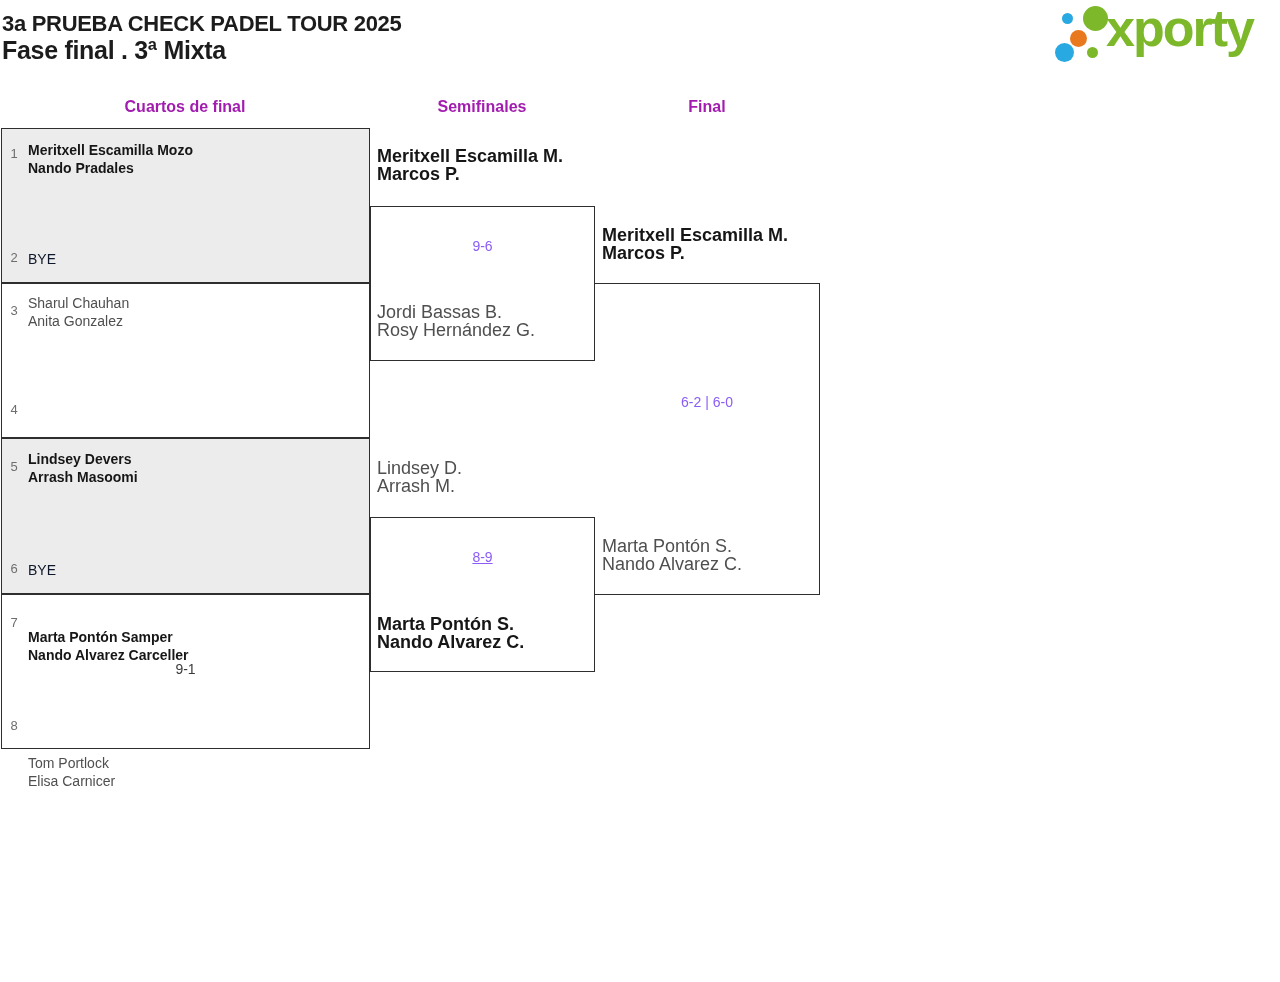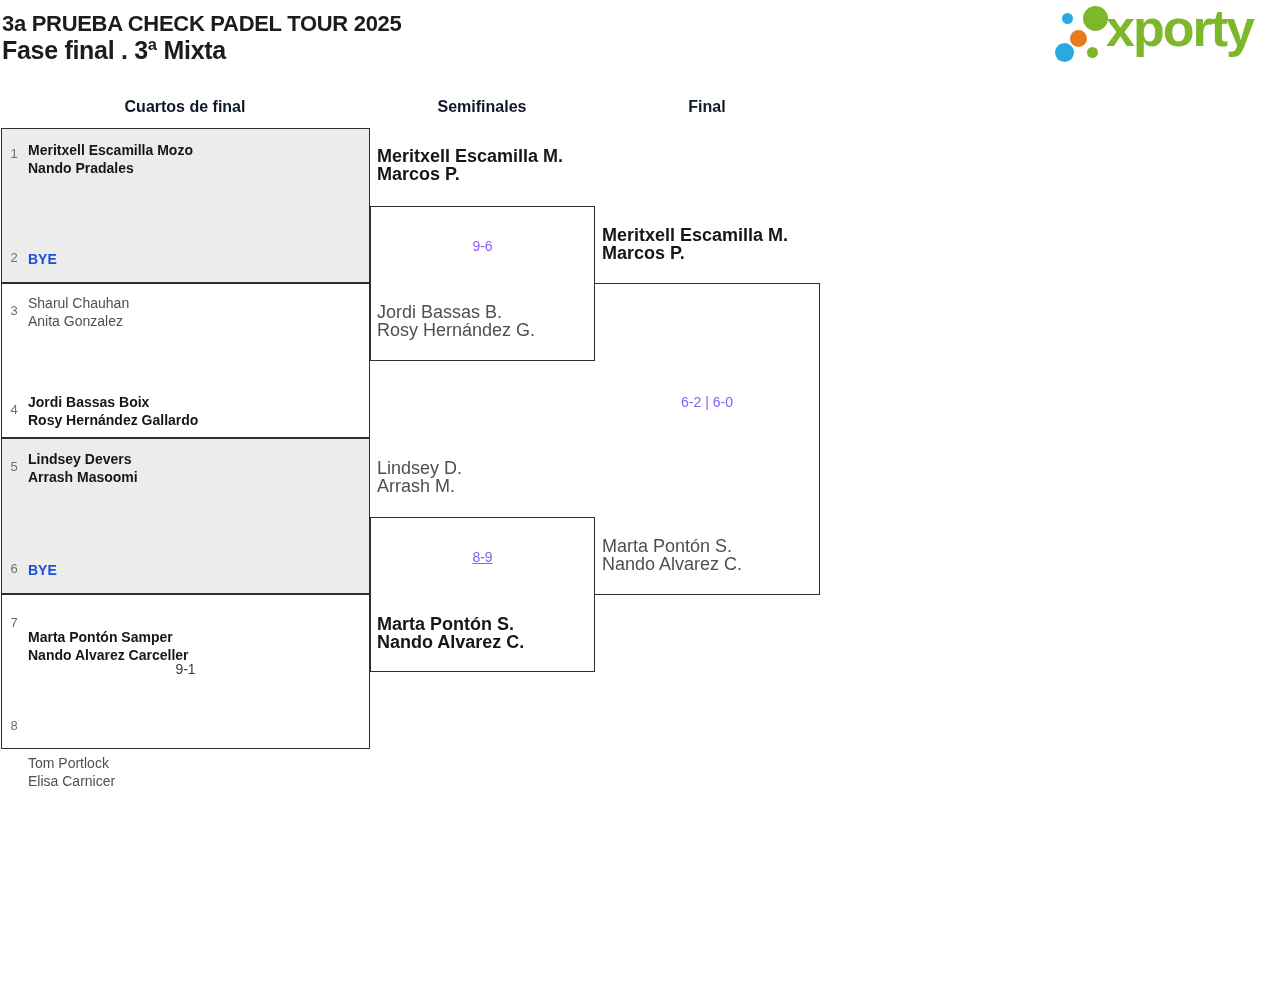--- a/index.html
+++ b/index.html
@@ -12,37 +12,37 @@
 
   
   .logo-dot{position:absolute;border-radius:50%;}
   .d-blue-sm{left:1062px;top:13px;width:11px;height:11px;background:#29a9e1;}
   .d-green-lg{left:1083px;top:6px;width:25px;height:25px;background:#7cb829;}
   .d-orange{left:1070px;top:30px;width:17px;height:17px;background:#e8791e;}
   .d-blue-lg{left:1055px;top:43px;width:19px;height:19px;background:#29a9e1;}
   .d-green-sm{left:1087px;top:47px;width:11px;height:11px;background:#7cb829;}
   .logo-text{left:1106px;top:-2px;font-size:52px;font-weight:700;color:#7cb829;letter-spacing:-2px;}
 
-  .round-header{top:98px;font-size:16px;font-weight:700;color:#0f172a;text-align:center;}
+  .round-header{top:98px;font-size:16px;font-weight:700;color:#a21caf;text-align:center;}
   .rh-qf{left:0;width:370px;}
   .rh-sf{left:370px;width:224px;}
   .rh-f{left:594px;width:226px;}
 
   .match{position:absolute;left:1px;width:369px;border:1px solid #2e2e2e;box-sizing:border-box;background:#fff;}
   .match.grey{background:#ececec;}
   .qf1{top:128px;height:155px;}
   .qf2{top:283px;height:155px;}
   .qf3{top:438px;height:156px;}
   .qf4{top:594px;height:155px;}
 
   .seed{position:absolute;left:2px;width:20px;text-align:center;font-size:13px;color:#6e6e6e;}
   .team{position:absolute;left:26px;font-size:14px;line-height:18px;}
   .win{font-weight:700;color:#161616;}
   .lose{font-weight:400;color:#4f4f4f;}
-  .bye{font-weight:700;color:#1d4ed8;}
+  .bye{font-weight:400;color:#0f172a;}
   .score{position:absolute;left:0;width:100%;text-align:center;font-size:14px;color:#3b3b3b;}
   .score-mid{top:50%;transform:translateY(-50%);}
 
   .outline{position:absolute;border:1px solid #2e2e2e;box-sizing:border-box;background:transparent;}
   .sf1{left:370px;top:206px;width:225px;height:155px;}
   .sf2{left:370px;top:517px;width:225px;height:155px;}
   .fin{left:594px;top:283px;width:226px;height:312px;border-left:none;}
 
   .slot{position:absolute;font-size:18px;line-height:18px;}
   .slot-sf{left:377px;}
@@ -90,24 +90,20 @@
     <div class="team bye" style="top:121px;">BYE</div>
   </div>
 
   <div class="match qf2">
     <div class="seed" style="top:19px;">3</div>
     <div class="team lose" style="top:10px;">
       <div>Sharul Chauhan</div>
       <div>Anita Gonzalez</div>
     </div>
     <div class="seed" style="top:118px;">4</div>
-    <div class="team win" style="top:109px;">
-      <div>Jordi Bassas Boix</div>
-      <div>Rosy Hernández Gallardo</div>
-    </div>
   </div>
 
   <div class="match grey qf3">
     <div class="seed" style="top:20px;">5</div>
     <div class="team win" style="top:11px;">
       <div>Lindsey Devers</div>
       <div>Arrash Masoomi</div>
     </div>
     <div class="seed" style="top:122px;">6</div>
     <div class="team bye" style="top:122px;">BYE</div>

